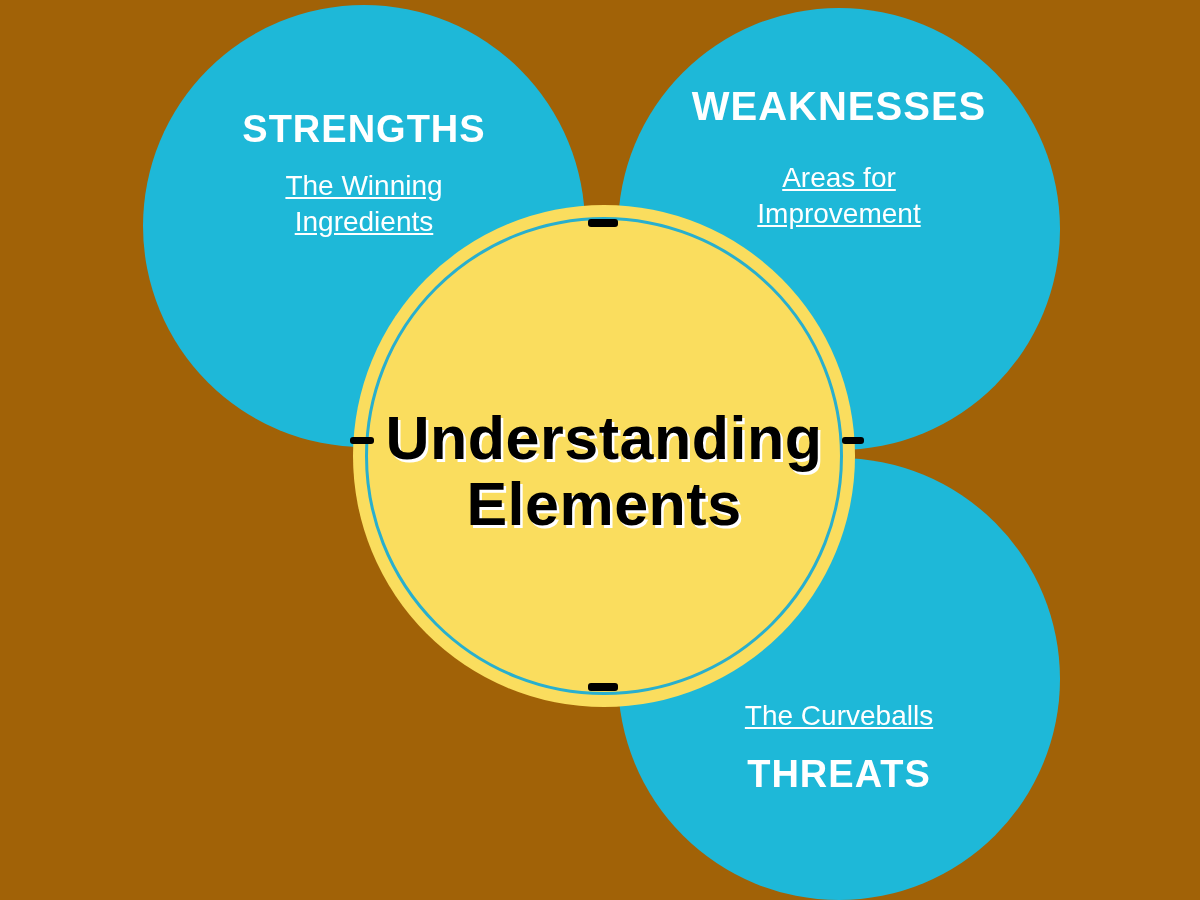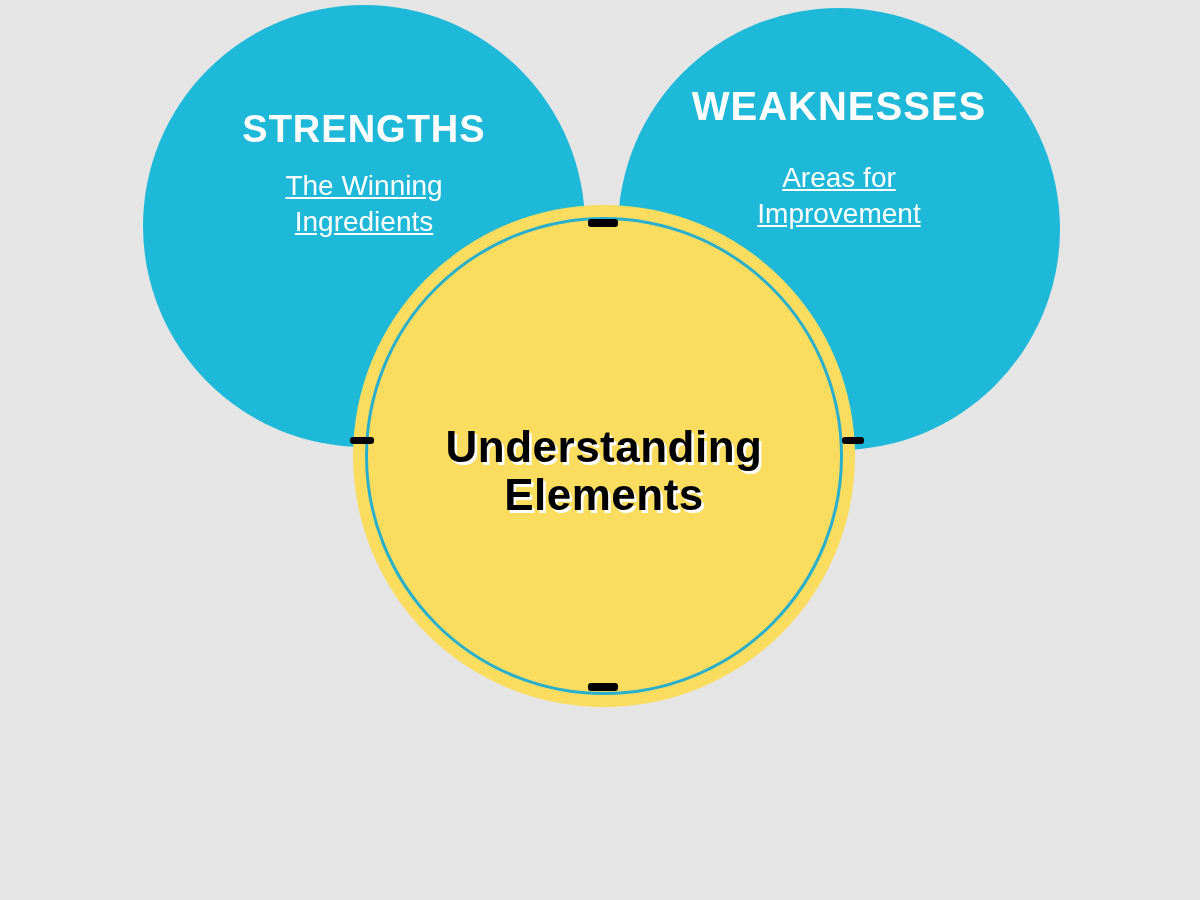--- a/index.html
+++ b/index.html
@@ -5,21 +5,21 @@
   * { margin: 0; padding: 0; box-sizing: border-box; }
   html, body {
     width: 1200px; height: 900px;
     background: #000000;
     font-family: "Liberation Sans", sans-serif;
     overflow: hidden;
   }
   .stage {
     position: relative;
     width: 1200px; height: 900px;
-    background: #e5e5e5;
+    background: #a16207;
   }
   .petal {
     position: absolute;
     width: 442px; height: 442px;
     border-radius: 50%;
     background: #1EB8D8;
   }
   #petal-tl { left: 143px; top: 5px; }
   #petal-tr { left: 618px; top: 8px; }
   #petal-bl { left: 143px; top: 453px; }
@@ -65,21 +65,21 @@
     position: absolute;
     left: 12px; top: 12px; right: 12px; bottom: 12px;
     border: 3px solid #28AFCE;
     border-radius: 50%;
   }
   .center-title {
     position: relative;
     text-align: center;
     color: #000000;
     font-weight: bold;
-    font-size: 44px;
+    font-size: 61px;
     line-height: 1.09;
     letter-spacing: 0.5px;
     transform: translateY(15px);
     text-shadow: 2.5px 2.5px 0 #FFFFFF;
   }
   .dash {
     position: absolute;
     background: #000000;
     border-radius: 3px;
   }
@@ -99,20 +99,24 @@
 Ingredients</div>
   </div>
 
   <div class="petal" id="petal-tr">
     <div class="heading">WEAKNESSES</div>
     <div class="sub">Areas for
 Improvement</div>
   </div>
 
 
+  <div class="petal" id="petal-br">
+    <div class="sub">The Curveballs</div>
+    <div class="heading">THREATS</div>
+  </div>
 
   <div class="center-circle">
     <div class="center-ring"></div>
     <div class="center-title">
       <div>Understanding</div>
       <div>Elements</div>
     </div>
   </div>
 
   <div class="dash" id="dash-top"></div>

